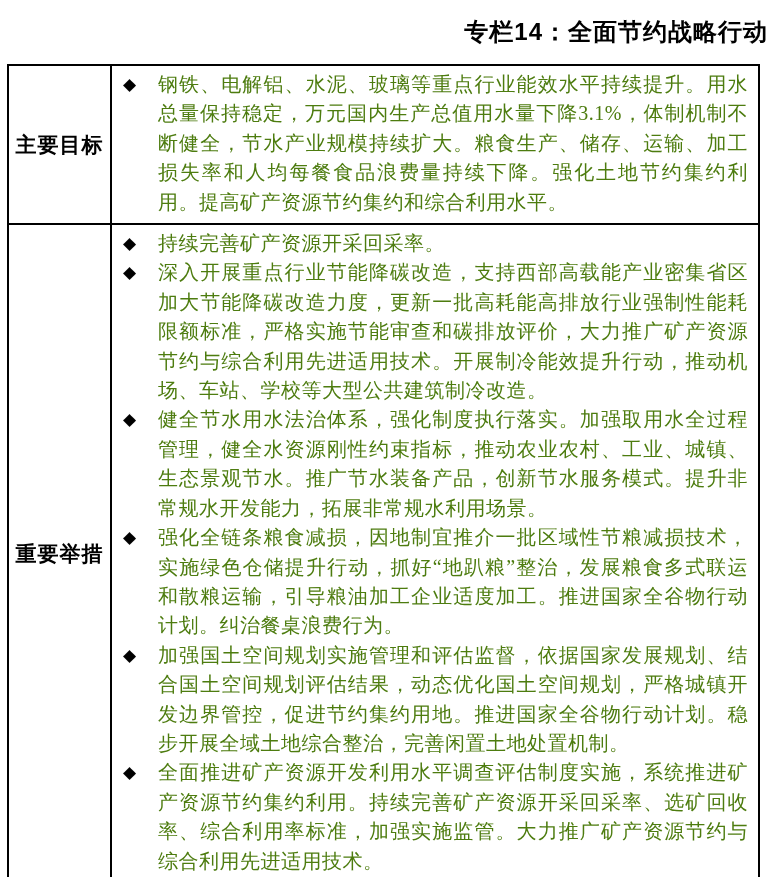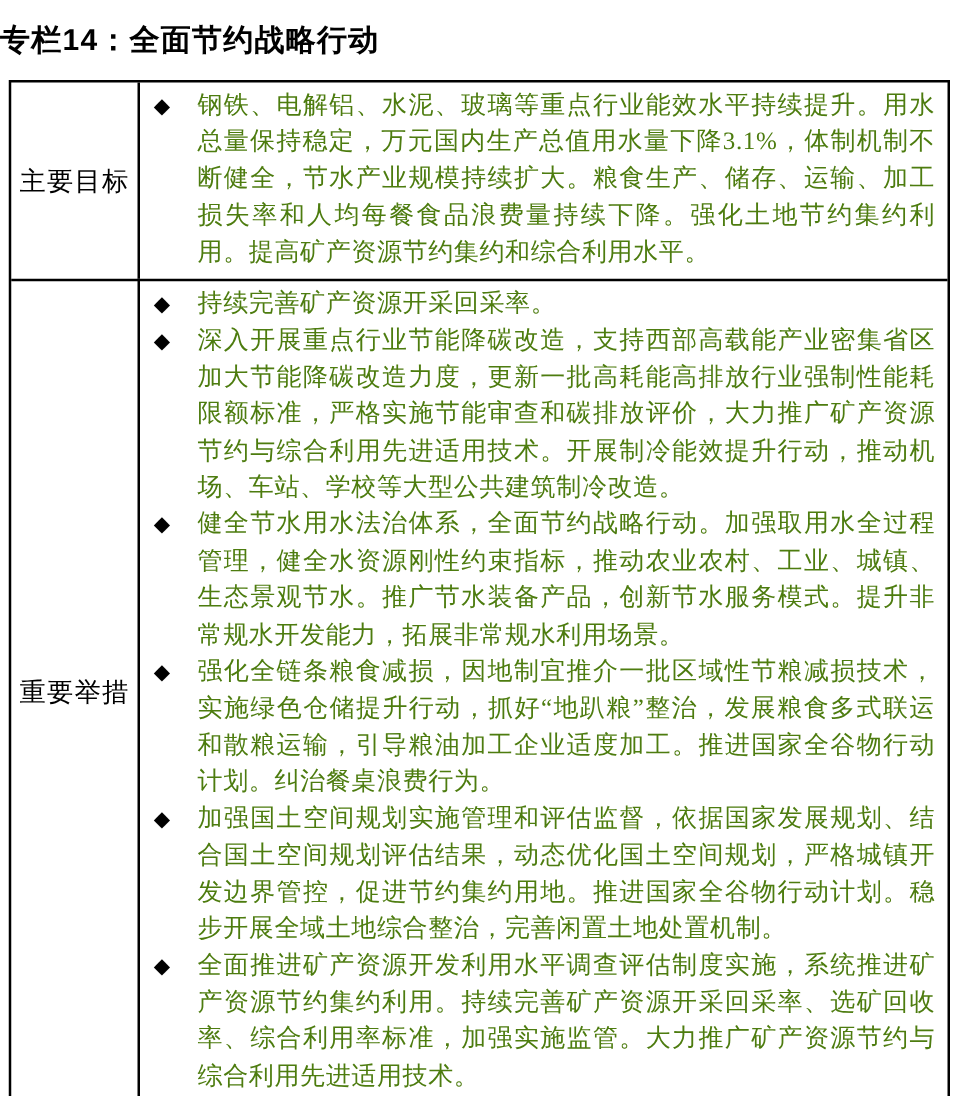--- a/index.html
+++ b/index.html
@@ -11,21 +11,21 @@
     color: #000000;
     overflow: hidden;
   }
   .page {
     width: 768px;
     height: 877px;
     background: #ffffff;
     position: relative;
   }
   .doc-title {
-    text-align: left;
+    text-align: right;
     font-family: "Liberation Sans", sans-serif;
     font-weight: bold;
     font-size: 24px;
     letter-spacing: 1px;
     padding-top: 16px;
     padding-bottom: 16px;
     color: #000000;
   }
   .box-table {
     margin-left: 7px;
@@ -33,21 +33,21 @@
     border: 2px solid #000000;
     display: grid;
     grid-template-columns: 103px 1fr;
   }
   .label-cell {
     border-right: 2px solid #000000;
     display: flex;
     align-items: center;
     justify-content: center;
     font-family: "Liberation Sans", sans-serif;
-    font-weight: normal;
+    font-weight: bold;
     font-size: 21px;
     letter-spacing: 1px;
     text-align: right;
   }
   .row-divider-top { border-top: 2px solid #000000; }
   .content-cell {
     padding: 4px 0 6px 0;
   }
   .bullet-item {
     display: flex;
@@ -99,21 +99,21 @@
         <span class="bullet-text">持续完善矿产资源开采回采率。</span>
       </div>
 
       <div class="bullet-item">
         <span class="bullet-marker">◆</span>
         <span class="bullet-text">深入开展重点行业节能降碳改造，支持西部高载能产业密集省区加大节能降碳改造力度，更新一批高耗能高排放行业强制性能耗限额标准，严格实施节能审查和碳排放评价，大力推广矿产资源节约与综合利用先进适用技术。开展制冷能效提升行动，推动机场、车站、学校等大型公共建筑制冷改造。</span>
       </div>
 
       <div class="bullet-item">
         <span class="bullet-marker">◆</span>
-        <span class="bullet-text">健全节水用水法治体系，全面节约战略行动。加强取用水全过程管理，健全水资源刚性约束指标，推动农业农村、工业、城镇、生态景观节水。推广节水装备产品，创新节水服务模式。提升非常规水开发能力，拓展非常规水利用场景。</span>
+        <span class="bullet-text">健全节水用水法治体系，强化制度执行落实。加强取用水全过程管理，健全水资源刚性约束指标，推动农业农村、工业、城镇、生态景观节水。推广节水装备产品，创新节水服务模式。提升非常规水开发能力，拓展非常规水利用场景。</span>
       </div>
 
       <div class="bullet-item">
         <span class="bullet-marker">◆</span>
         <span class="bullet-text">强化全链条粮食减损，因地制宜推介一批区域性节粮减损技术，实施绿色仓储提升行动，抓好“地趴粮”整治，发展粮食多式联运和散粮运输，引导粮油加工企业适度加工。推进国家全谷物行动计划。纠治餐桌浪费行为。</span>
       </div>
 
       <div class="bullet-item">
         <span class="bullet-marker">◆</span>
         <span class="bullet-text">加强国土空间规划实施管理和评估监督，依据国家发展规划、结合国土空间规划评估结果，动态优化国土空间规划，严格城镇开发边界管控，促进节约集约用地。推进国家全谷物行动计划。稳步开展全域土地综合整治，完善闲置土地处置机制。</span>

